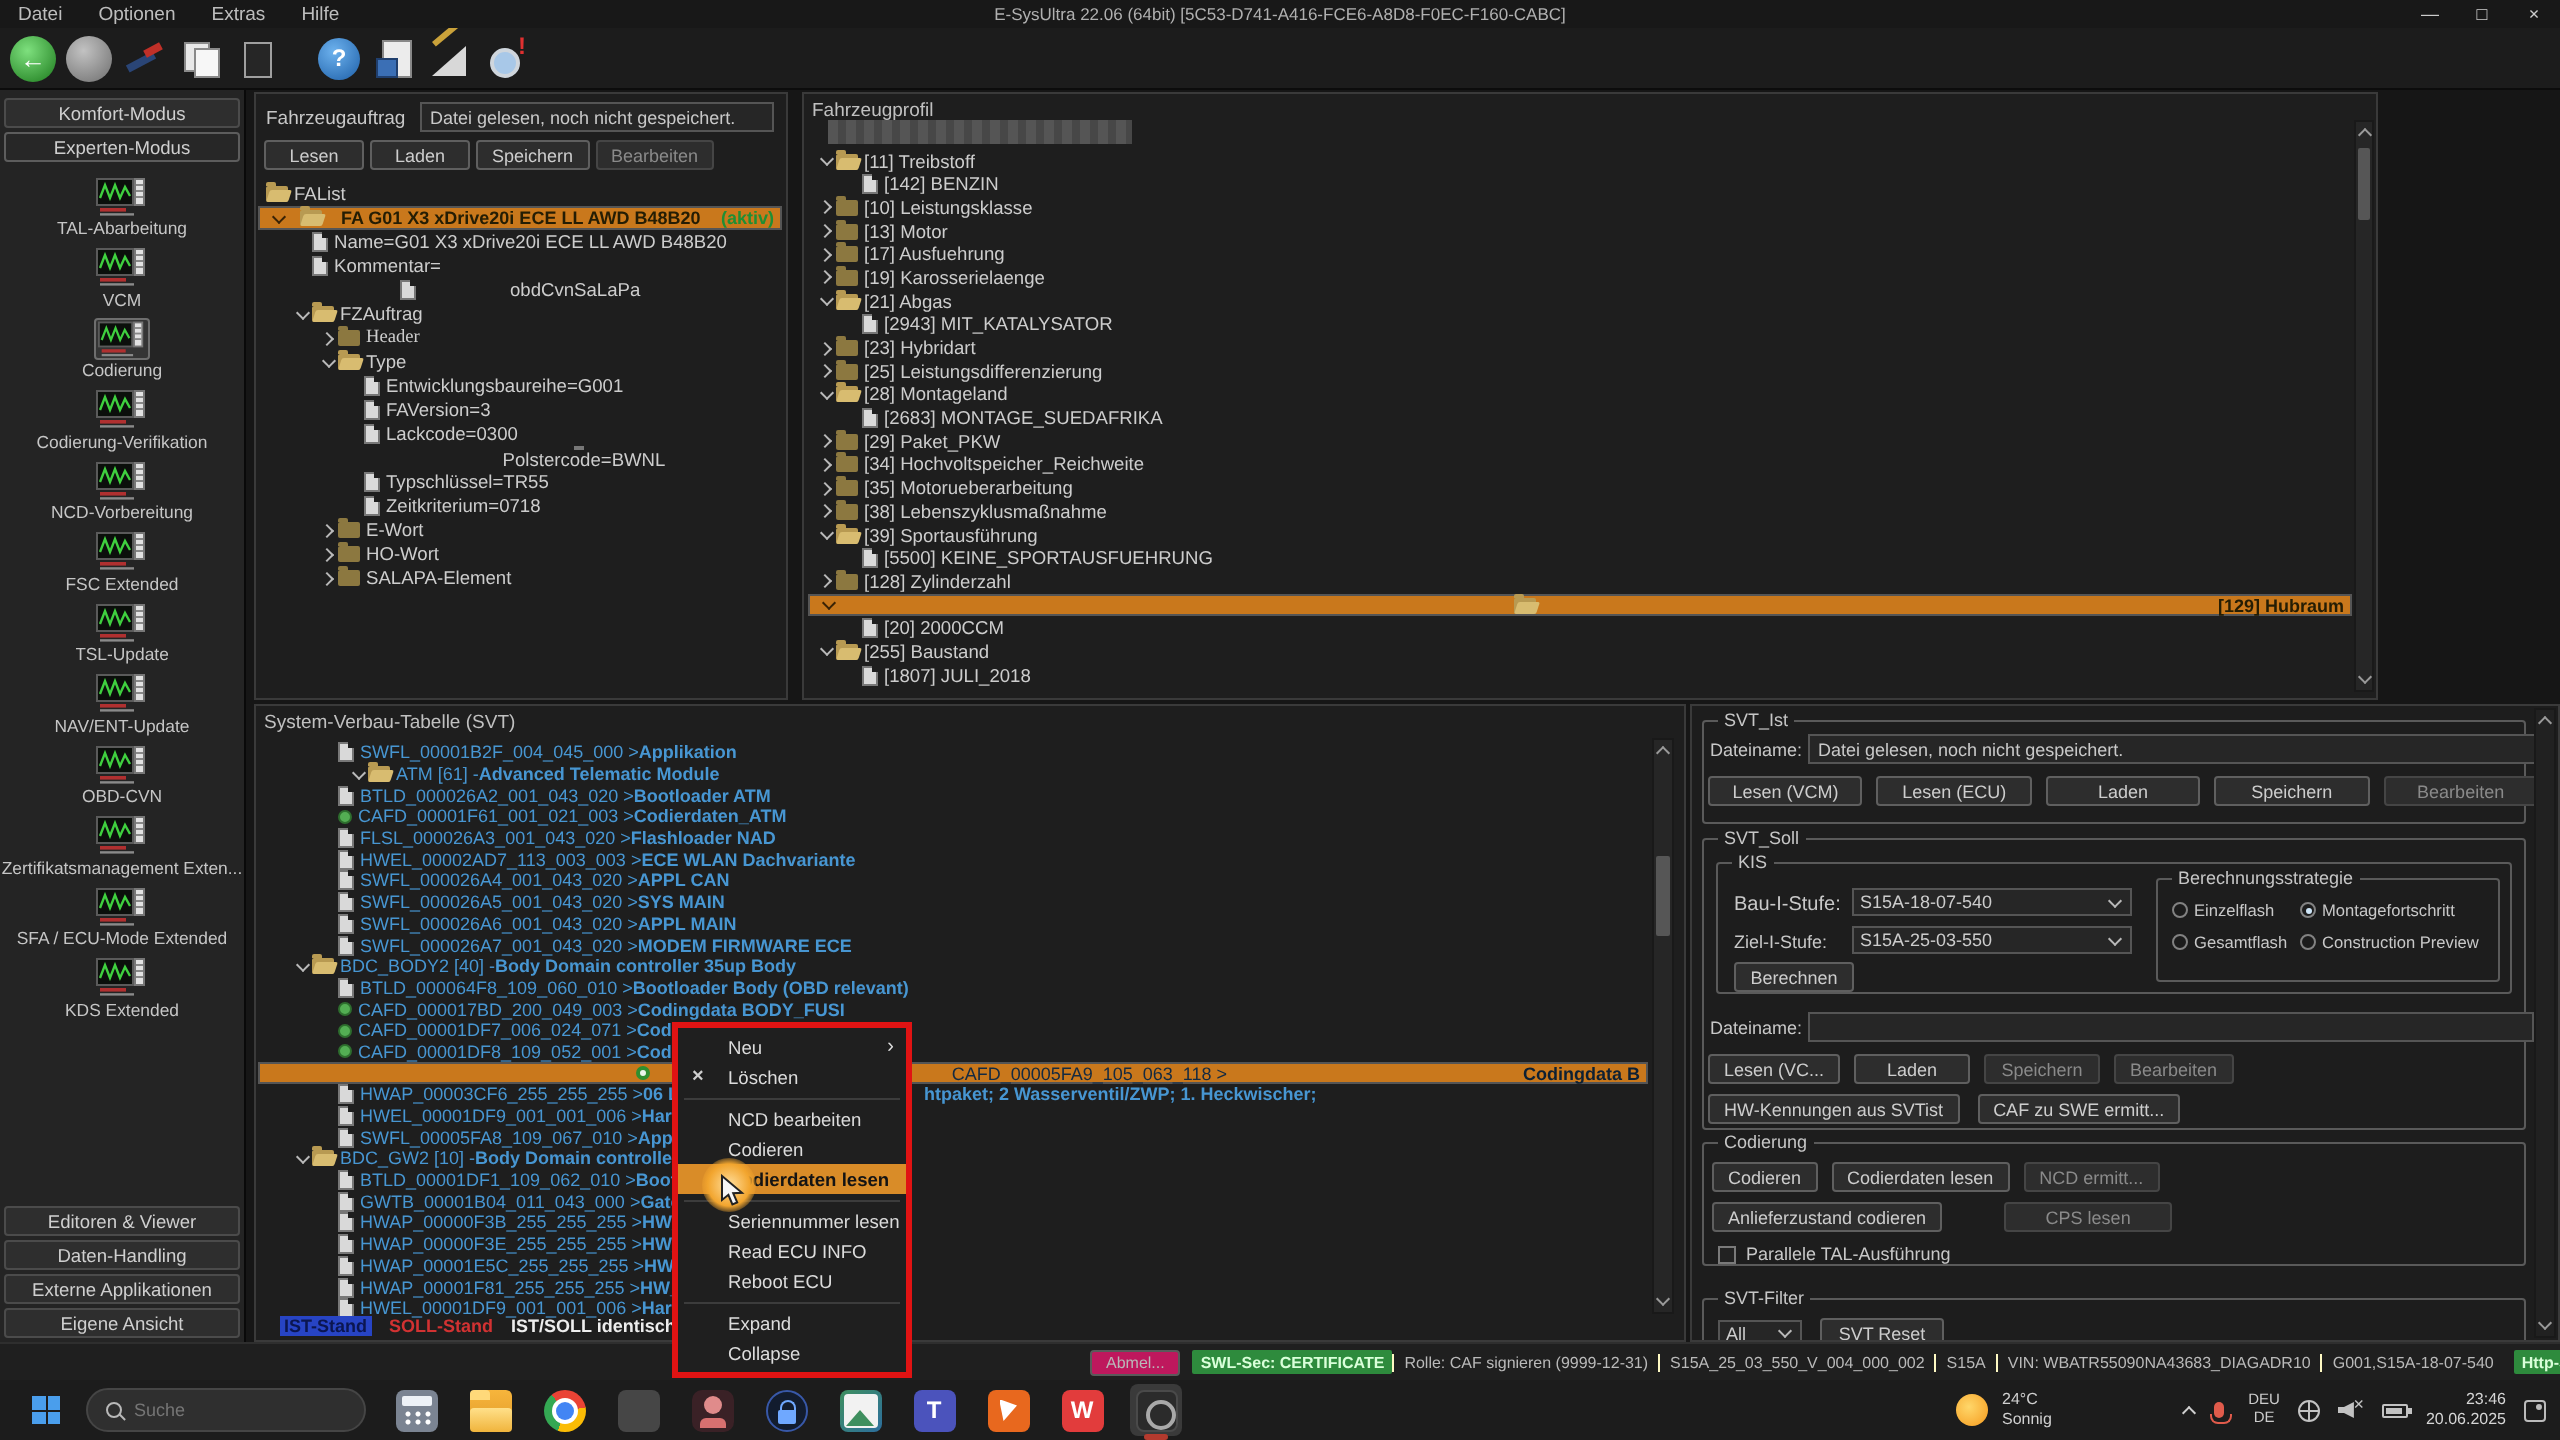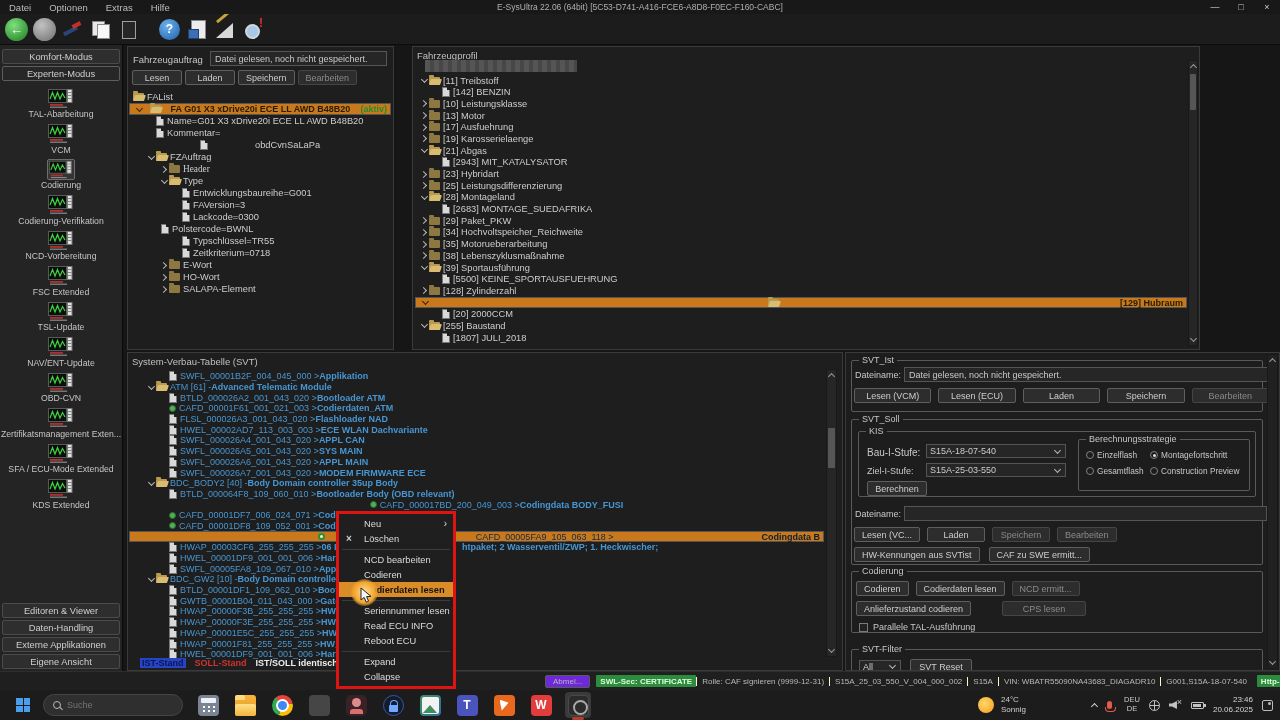--- a/index.html
+++ b/index.html
@@ -43,21 +43,21 @@
 #side-items{flex:1;display:flex;flex-direction:column;align-items:center;padding-top:6px;overflow:hidden}
 .side-item{display:flex;flex-direction:column;align-items:center;margin-bottom:4.5px}
 .side-item .scope{width:28px;height:21px;display:flex;align-items:center;justify-content:center;padding:1px}
 .side-item.selected .scope{border:1px solid #6e6e6e;background:#353535;border-radius:2px}
 .side-lbl{font-size:8.7px;color:#c6c6c6;white-space:nowrap;max-width:121px;overflow:hidden}
 #side-bottom{margin-top:auto;padding-bottom:2px}
 
 
 .panel{position:absolute;background:#1e1e1e;border:1px solid #3a3a3a;overflow:hidden}
 #fa-panel{left:127px;top:46px;width:267px;height:304px}
-#profile-panel{left:412px;top:46px;width:788px;height:304px}
+#profile-panel{left:401px;top:46px;width:788px;height:304px}
 #svt-panel{left:127px;top:352px;width:716px;height:319px}
 #right-panel{left:845px;top:352px;width:435px;height:319px;background:#1d1d1d}
 .panel-title{font-size:9.5px;color:#c0c0c0;padding:3px 4px 1px}
 
 #fa-label{position:absolute;left:5px;top:7px;font-size:9.5px}
 #fa-status{position:absolute;left:82px;top:4px;right:6px;height:15px}
 .inp{background:#262626;border:1px solid #555;color:#c9c9c9;font-size:9px;padding:0 4px;font-family:"Liberation Sans",sans-serif;outline:none}
 #fa-buttons{position:absolute;left:4px;top:23px;display:flex;gap:3px}
 #fa-buttons .btn{min-width:50px}
 .btn{background:#2d2d2d;border:1px solid #5f5f5f;border-radius:2px;color:#cdcdcd;font-size:9px;text-align:center;padding:1.5px 7px;white-space:nowrap}
@@ -162,21 +162,21 @@
 .cm-item{position:relative;height:15px;display:flex;align-items:center;padding-left:25px;font-size:9.3px;color:#dcdcdc}
 .cm-item.hl{background:#d98c28;color:#141414;font-weight:bold}
 .cm-x{position:absolute;left:7px;font-size:10px;color:#cfcfcf;font-weight:bold}
 .cm-sub{margin-left:auto;margin-right:6px;font-size:10px}
 .cm-sep{height:1px;background:#3c3c3c;margin:2.5px 3px}
 #click-glow{position:absolute;left:351px;top:579px;width:27px;height:27px;border-radius:50%;background:radial-gradient(circle,#ffdf9e 0%,#f2a52e 55%,rgba(242,165,46,0) 78%);z-index:45}
 #cursor{position:absolute;left:360px;top:587px;z-index:46}
 
 
 #statusbar{position:absolute;left:0;top:671px;width:1280px;height:19px;background:#1f1f1f;border-top:1px solid #2e2e2e;display:flex;align-items:center;font-size:8px;color:#b9b9b9;padding-left:545px;white-space:nowrap;overflow:hidden;z-index:30}
-.sb-btn{border:1px solid #5a5a5a;background:#6d28d9;padding:1px 7px;border-radius:2px;margin-right:6px}
+.sb-btn{border:1px solid #5a5a5a;background:#be185d;padding:1px 7px;border-radius:2px;margin-right:6px}
 .sb-badge{background:#2e8b3d;color:#d9ffd9;font-weight:bold;padding:1.5px 4px;border-radius:1px}
 .sb-item{border-left:1px solid #fef9c3;padding:0 5px}
 #sb-http{margin-left:5px}
 
 
 #taskbar{position:absolute;left:0;top:690px;width:1280px;height:30px;background:#1c1c1c;display:flex;align-items:center;z-index:20}
 #tb-start{margin-left:10px;width:26px;height:26px;display:flex;align-items:center;justify-content:center;border-radius:4px}
 .win-logo{width:14px;height:14px;display:grid;grid-template-columns:6.5px 6.5px;grid-template-rows:6.5px 6.5px;gap:1px}
 .win-logo span{background:#4a9eec}
 #tb-search{margin-left:7px;width:140px;height:22px;background:#2f2f2f;border:1px solid #454545;border-radius:11px;display:flex;align-items:center;padding:0 9px;gap:6px}
@@ -521,21 +521,21 @@
         <div class="trow" style="padding-left: 43px;">
           <span class="chev blank"></span>
           <span class="ti file"></span>
           <span class="lbl">FAVersion=3</span>
         </div>
         <div class="trow" style="padding-left: 43px;">
           <span class="chev blank"></span>
           <span class="ti file"></span>
           <span class="lbl">Lackcode=0300</span>
         </div>
-        <div class="trow" style="padding-left: 22px;">
+        <div class="trow" style="padding-left: 64px; flex-direction: column;">
           <span class="chev blank"></span>
           <span class="ti file"></span>
           <span class="lbl">Polstercode=BWNL</span>
         </div>
         <div class="trow" style="padding-left: 43px;">
           <span class="chev blank"></span>
           <span class="ti file"></span>
           <span class="lbl">Typschlüssel=TR55</span>
         </div>
         <div class="trow" style="padding-left: 43px;">
@@ -690,21 +690,21 @@
 
   <div class="panel" id="svt-panel">
     <div class="panel-title">System-Verbau-Tabelle (SVT)</div>
     <div id="svt-tree" class="tree">
         <div class="trow" style="padding-left: 30px;">
           <span class="chev blank"></span>
           <span class="ti file"></span>
           <span class="pre">SWFL_00001B2F_004_045_000 &gt; </span>
           <span class="nm">Applikation</span>
         </div>
-        <div class="trow" style="padding-left: 17px;">
+        <div class="trow" style="padding-left: 17px; margin-left: 28px;">
           <span class="chev down"></span>
           <span class="ti folder-open"></span>
           <span class="pre">ATM [61] - </span>
           <span class="nm">Advanced Telematic Module</span>
         </div>
         <div class="trow" style="padding-left: 30px;">
           <span class="chev blank"></span>
           <span class="ti file"></span>
           <span class="pre">BTLD_000026A2_001_043_020 &gt; </span>
           <span class="nm">Bootloader ATM</span>
@@ -756,21 +756,21 @@
           <span class="ti folder-open"></span>
           <span class="pre">BDC_BODY2 [40] - </span>
           <span class="nm">Body Domain controller 35up Body</span>
         </div>
         <div class="trow" style="padding-left: 30px;">
           <span class="chev blank"></span>
           <span class="ti file"></span>
           <span class="pre">BTLD_000064F8_109_060_010 &gt; </span>
           <span class="nm">Bootloader Body (OBD relevant)</span>
         </div>
-        <div class="trow" style="padding-left: 30px; justify-content: center;">
+        <div class="trow" style="padding-left: 30px;">
           <span class="chev blank"></span>
           <span class="ti dot"></span>
           <span class="pre">CAFD_000017BD_200_049_003 &gt; </span>
           <span class="nm">Codingdata BODY_FUSI</span>
         </div>
         <div class="trow" style="padding-left: 30px;">
           <span class="chev blank"></span>
           <span class="ti dot"></span>
           <span class="pre">CAFD_00001DF7_006_024_071 &gt; </span>
           <span class="nm">Codingdata B</span>

